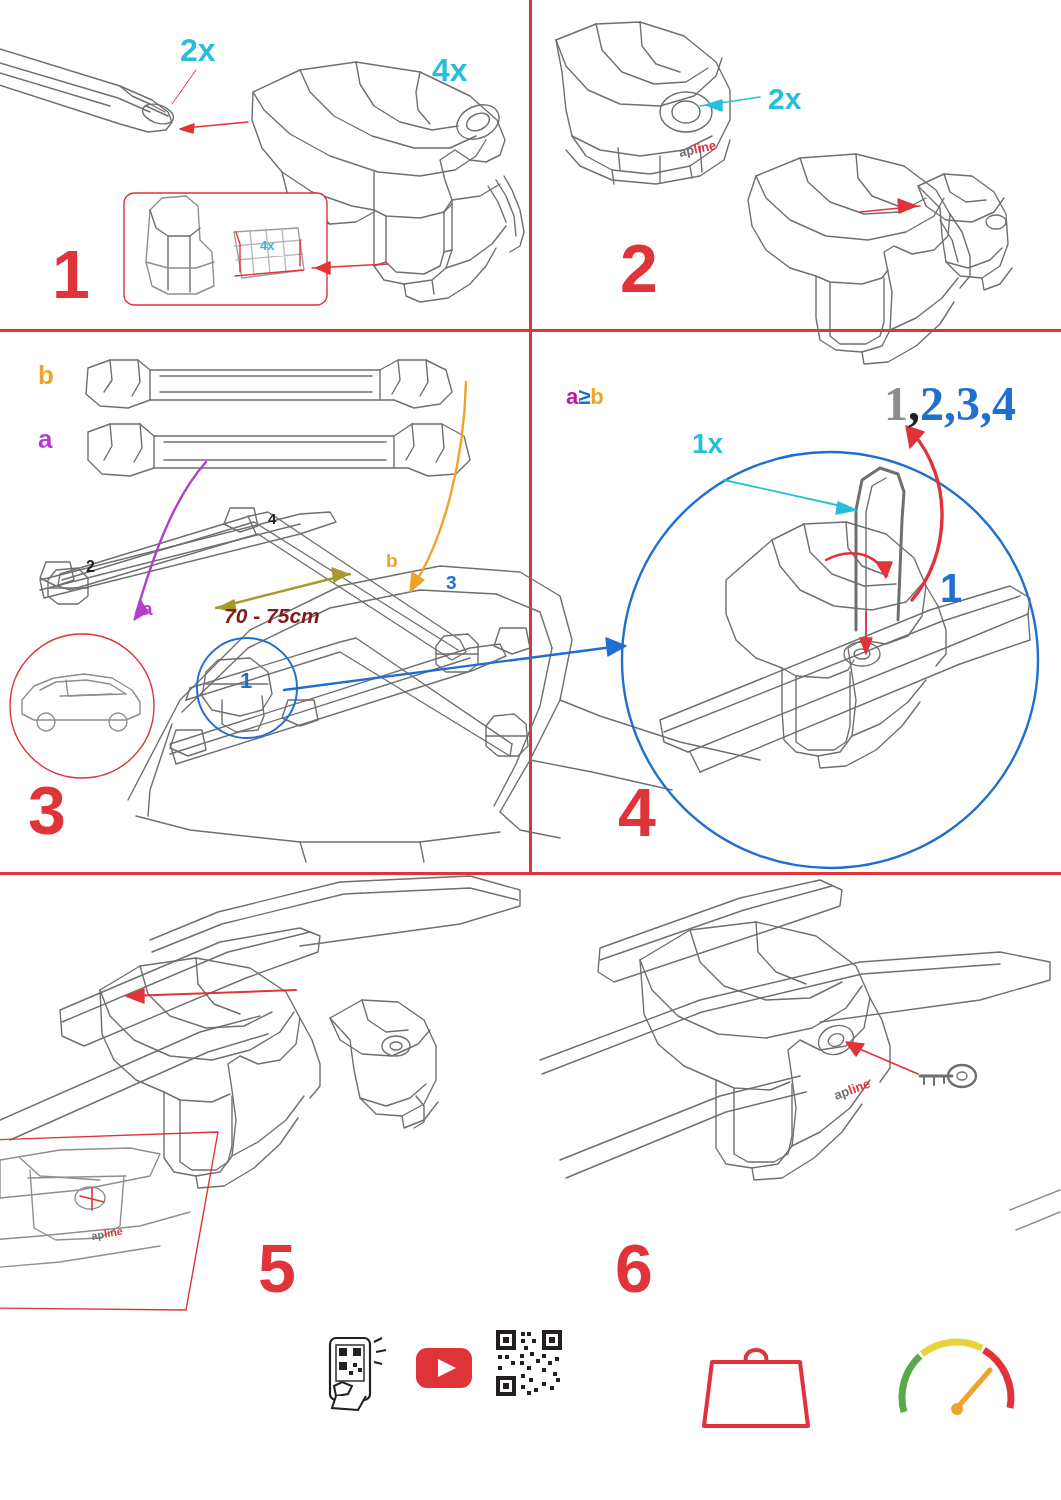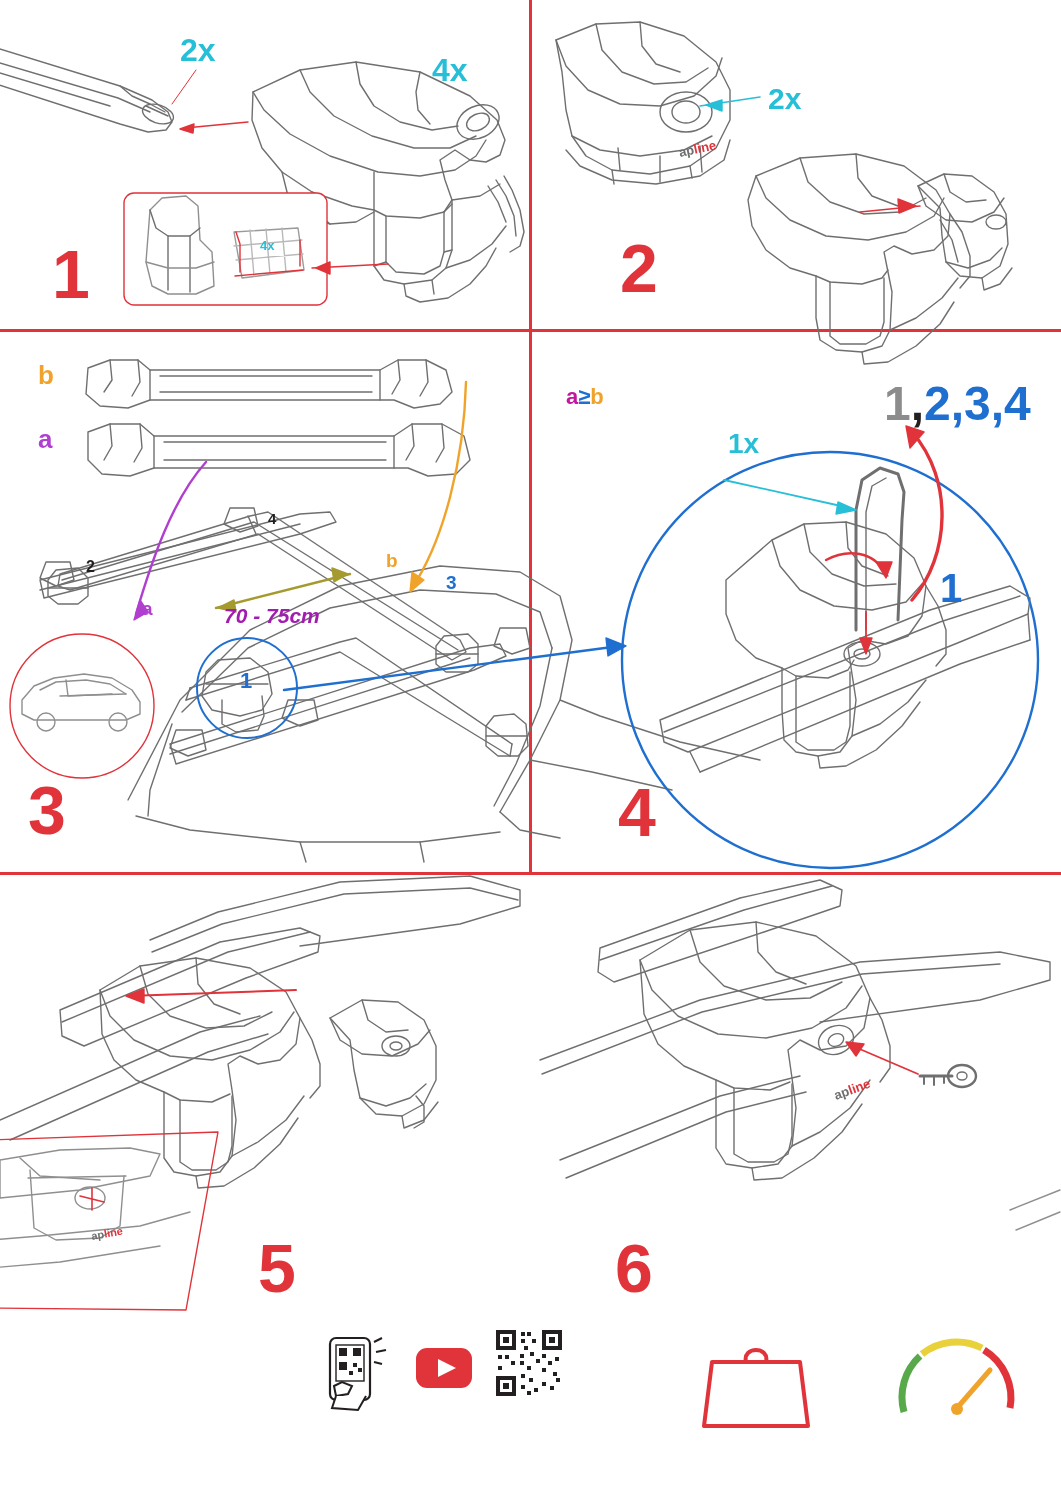--- a/index.html
+++ b/index.html
@@ -43,21 +43,21 @@
     position: absolute;
     font-family: "Liberation Sans", sans-serif;
     font-weight: bold;
     white-space: nowrap;
   }
   .cyan { color: #27bfd8; }
   .gray { color: #8c8c8c; }
   .blue { color: #1f6fd0; }
   .orange { color: #f0a32a; }
   .purple { color: #b03fd0; }
-  .olive { color: #a21caf; }
+  .olive { color: #7f1d1d; }
   .magenta { color: #c3169b; }
   svg { display: block; }
   .artsvg {
     position: absolute;
     left: 0;
     top: 0;
     pointer-events: none;
   }
   
   #footer {
@@ -462,22 +462,22 @@
   <div class="lbl orange" style="left:386px; top:550px; font-size:19px;">b</div>
   <div class="lbl olive" style="left:224px; top:604px; font-size:21px; font-style:italic;">70 - 75cm</div>
   <div class="lbl blue" style="left:240px; top:668px; font-size:22px;">1</div>
   <div class="lbl" style="left:86px; top:558px; font-size:16px; color:#231f20;">2</div>
   <div class="lbl blue" style="left:446px; top:572px; font-size:19px;">3</div>
   <div class="lbl" style="left:268px; top:510px; font-size:15px; color:#231f20;">4</div>
 
   <div class="lbl" style="left:566px; top:384px; font-size:22px;">
     <span class="magenta">a</span><span class="blue">≥</span><span class="orange">b</span>
   </div>
-  <div class="lbl cyan" style="left:692px; top:428px; font-size:28px;margin-left:36px;">1x</div>
-  <div class="lbl" style="left:884px; top:376px; font-size:48px;">
+  <div class="lbl cyan" style="left:692px; top:428px; font-size:28px;">1x</div>
+  <div class="lbl" style="left:884px; top:376px; font-size:48px;font-family:Liberation Serif, serif;">
     <span class="gray">1</span><span style="color:#231f20;">,</span><span class="blue">2,3,4</span>
   </div>
   <div class="lbl blue" style="left:940px; top:566px; font-size:40px;">1</div>
 
   <div id="footer">
     
     
     
     
     

